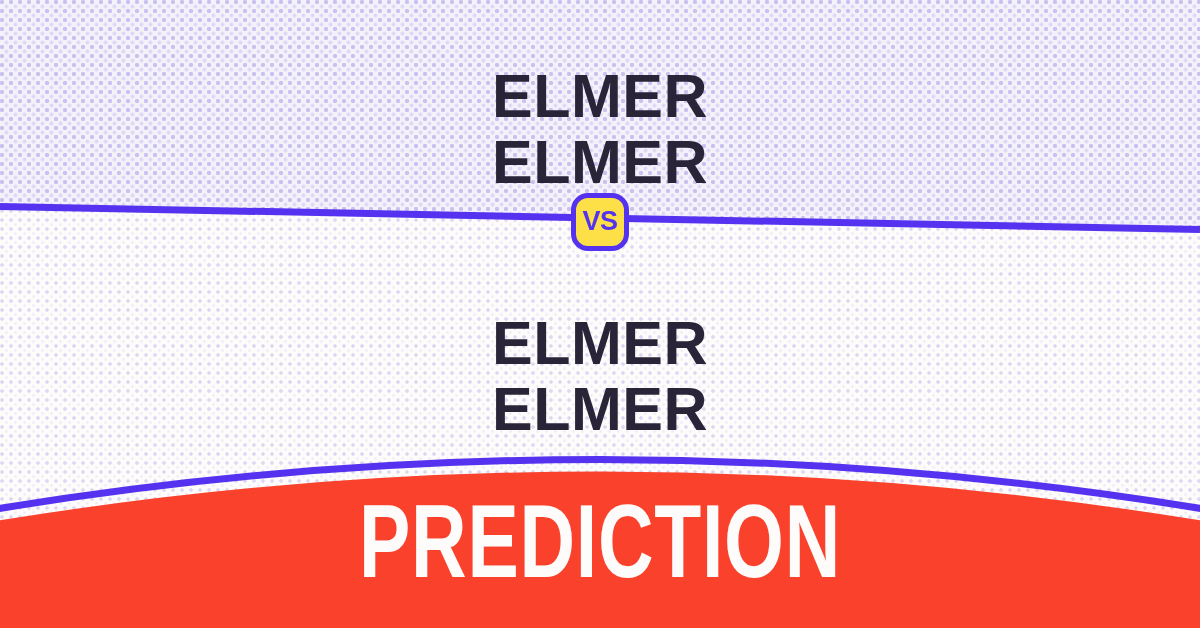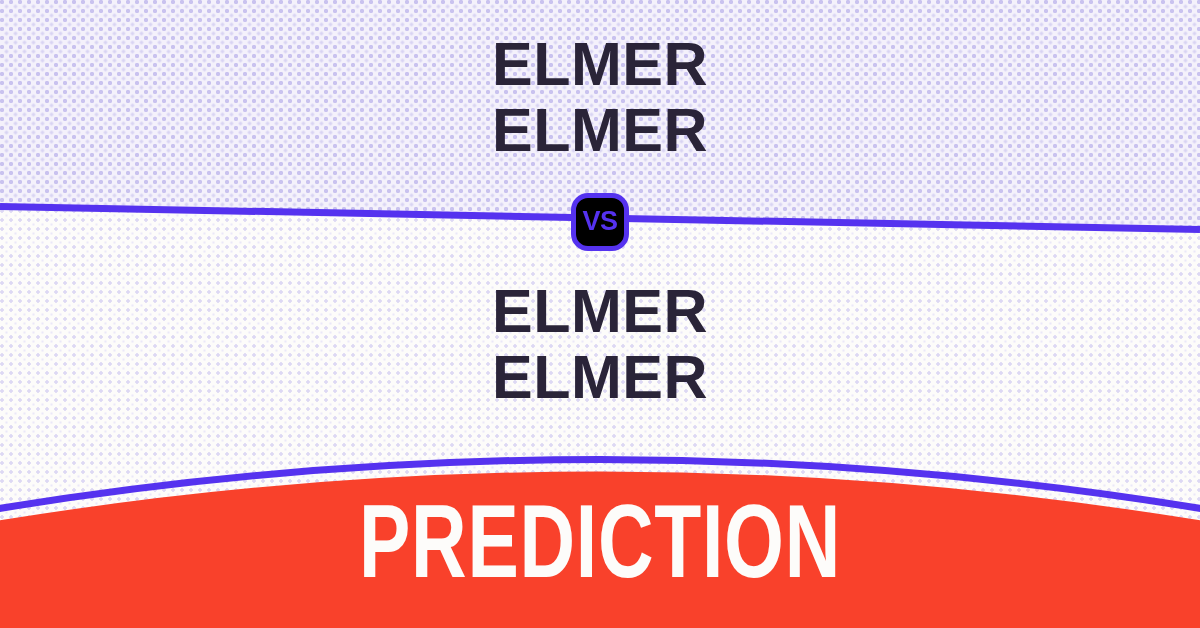--- a/index.html
+++ b/index.html
@@ -69,21 +69,21 @@
   
   #vs-badge {
     position: absolute;
     left: 571px;
     top: 193px;
     width: 58px;
     height: 58px;
     box-sizing: border-box;
     border: 5px solid #5532ef;
     border-radius: 17px;
-    background: #000000;
+    background: #fde047;
     display: flex;
     align-items: center;
     justify-content: center;
     z-index: 5;
   }
   #vs-badge-label {
     color: #5532ef;
     font-family: "Liberation Sans", sans-serif;
     font-weight: 700;
     font-size: 27px;
@@ -98,20 +98,21 @@
     left: 0;
     width: 1200px;
     text-align: center;
     color: #2a2438;
     font-family: "Liberation Sans", sans-serif;
     font-weight: 700;
     font-size: 61px;
     line-height: 66px;
     letter-spacing: 0.5px;
     z-index: 4;
+    margin-top: 32px;
   }
   #player-one-name { top: 31px; }
   #player-two-name { top: 278px; }
   #banner-label {
     position: absolute;
     left: 0;
     top: 489px;
     width: 1200px;
     text-align: center;
     color: #fdfcfa;

